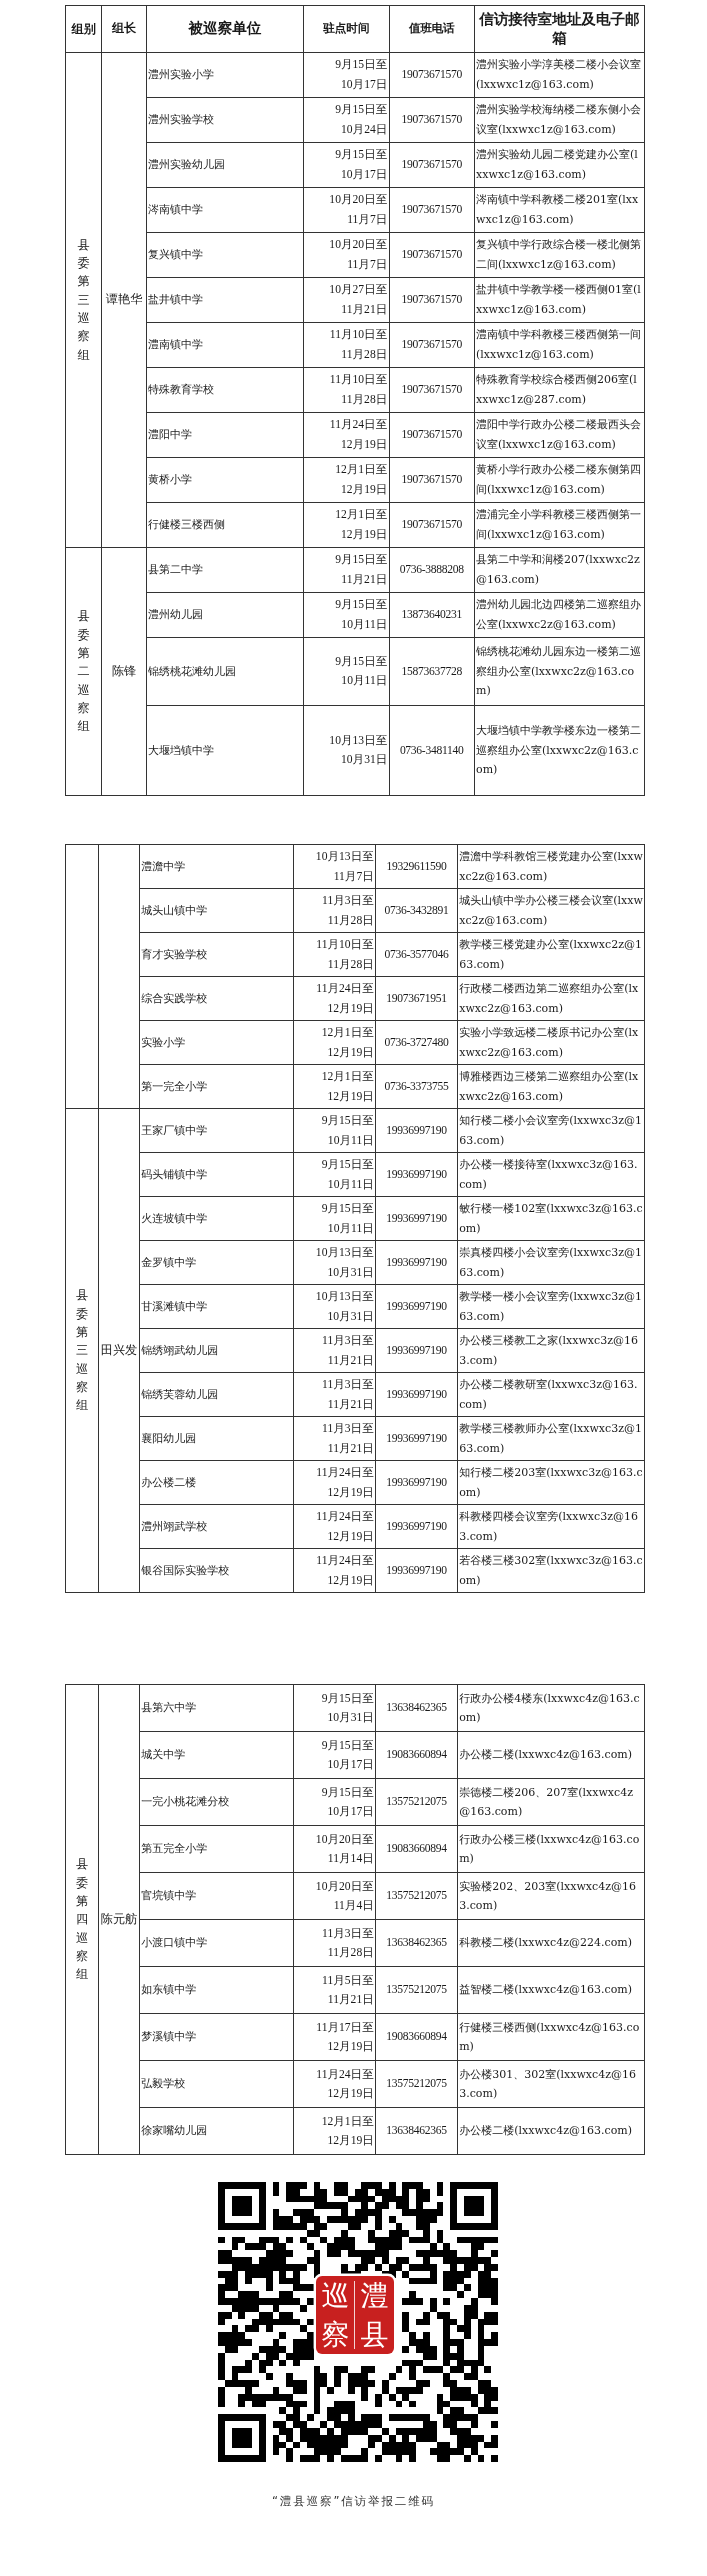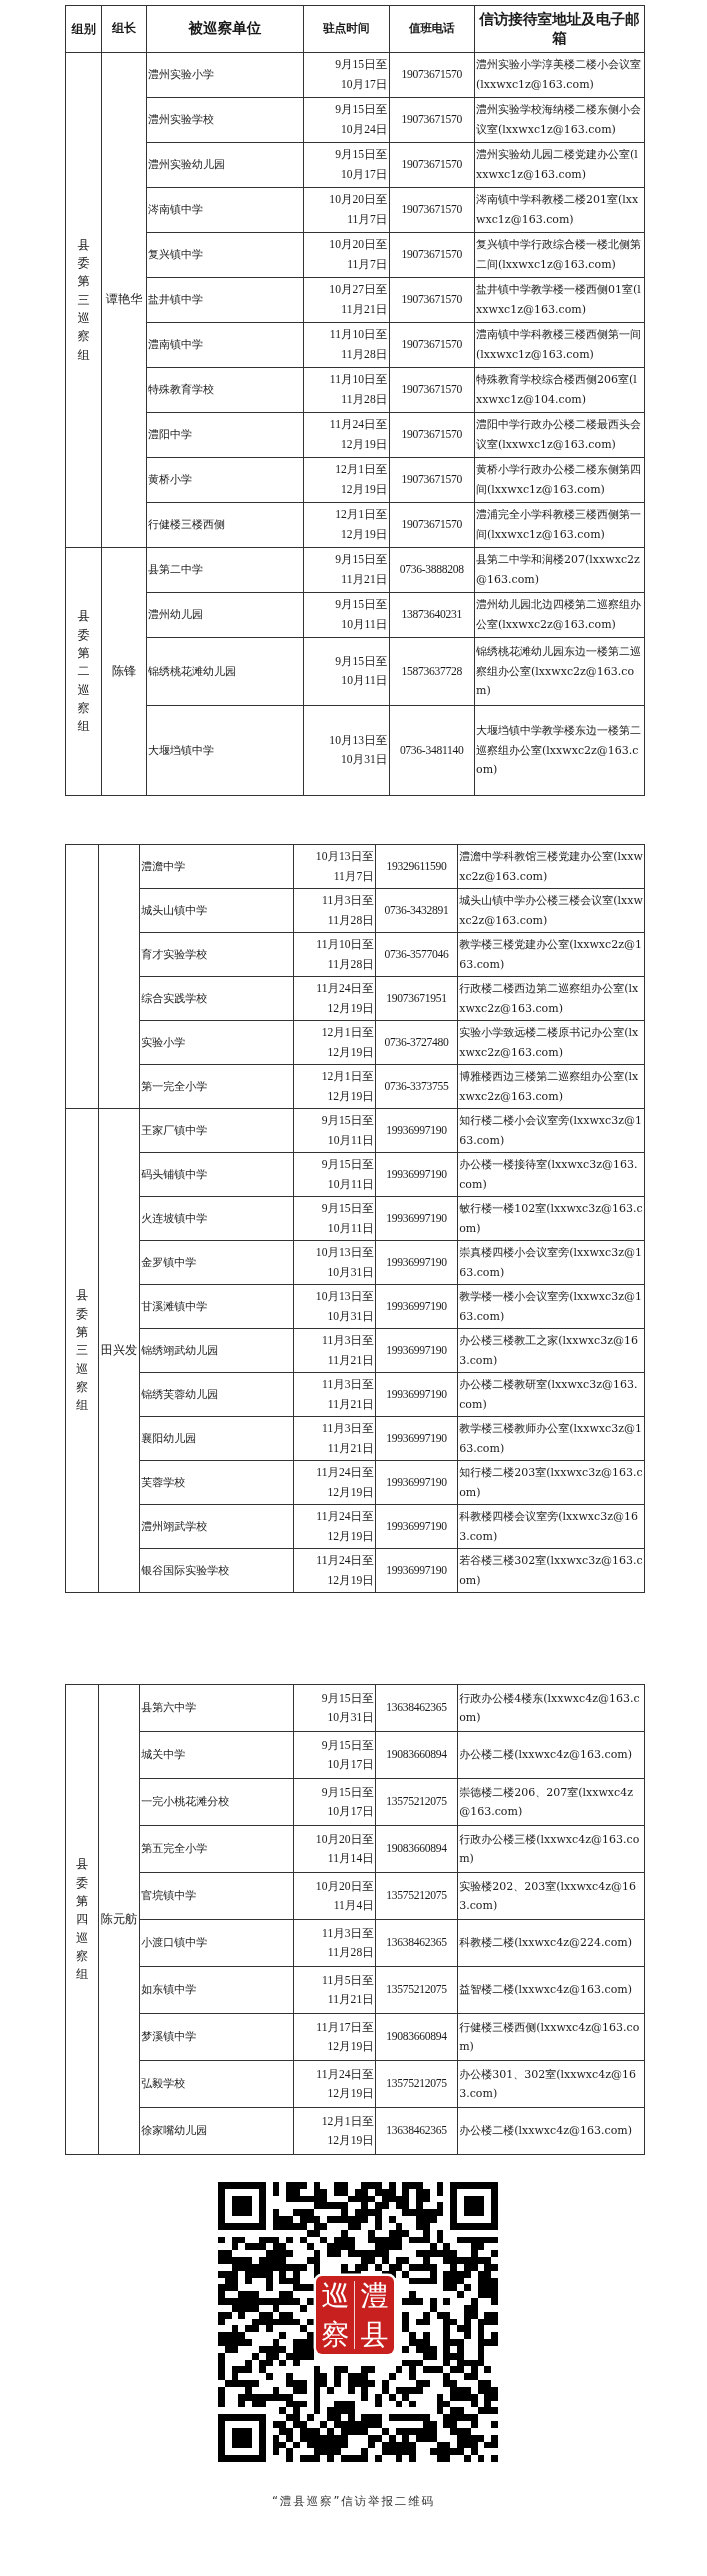--- a/index.html
+++ b/index.html
@@ -116,21 +116,21 @@
         <td class="c-phone">19073671570</td>
         <td class="c-addr">澧南镇中学科教楼三楼西侧第一间(lxxwxc1z@163.com)</td>
       </tr>
       <tr>
         <td class="c-unit">特殊教育学校</td>
         <td class="c-time">
           <span class="time-line">11月10日至</span>
           <span class="time-line">11月28日</span>
         </td>
         <td class="c-phone">19073671570</td>
-        <td class="c-addr">特殊教育学校综合楼西侧206室(lxxwxc1z@104.com)</td>
+        <td class="c-addr">特殊教育学校综合楼西侧206室(lxxwxc1z@287.com)</td>
       </tr>
       <tr>
         <td class="c-unit">澧阳中学</td>
         <td class="c-time">
           <span class="time-line">11月24日至</span>
           <span class="time-line">12月19日</span>
         </td>
         <td class="c-phone">19073671570</td>
         <td class="c-addr">澧阳中学行政办公楼二楼最西头会议室(lxxwxc1z@163.com)</td>
       </tr>
@@ -327,21 +327,21 @@
       <tr>
         <td class="c-unit">襄阳幼儿园</td>
         <td class="c-time">
           <span class="time-line">11月3日至</span>
           <span class="time-line">11月21日</span>
         </td>
         <td class="c-phone">19936997190</td>
         <td class="c-addr">教学楼三楼教师办公室(lxxwxc3z@163.com)</td>
       </tr>
       <tr>
-        <td class="c-unit">芙蓉学校</td>
+        <td class="c-unit">办公楼二楼</td>
         <td class="c-time">
           <span class="time-line">11月24日至</span>
           <span class="time-line">12月19日</span>
         </td>
         <td class="c-phone">19936997190</td>
         <td class="c-addr">知行楼二楼203室(lxxwxc3z@163.com)</td>
       </tr>
       <tr>
         <td class="c-unit">澧州翊武学校</td>
         <td class="c-time">

